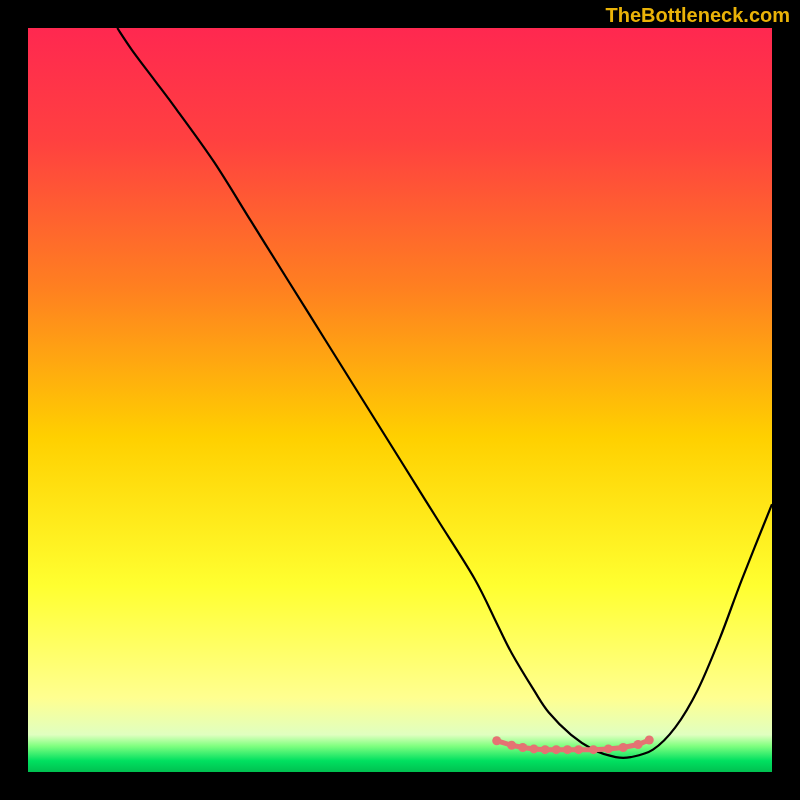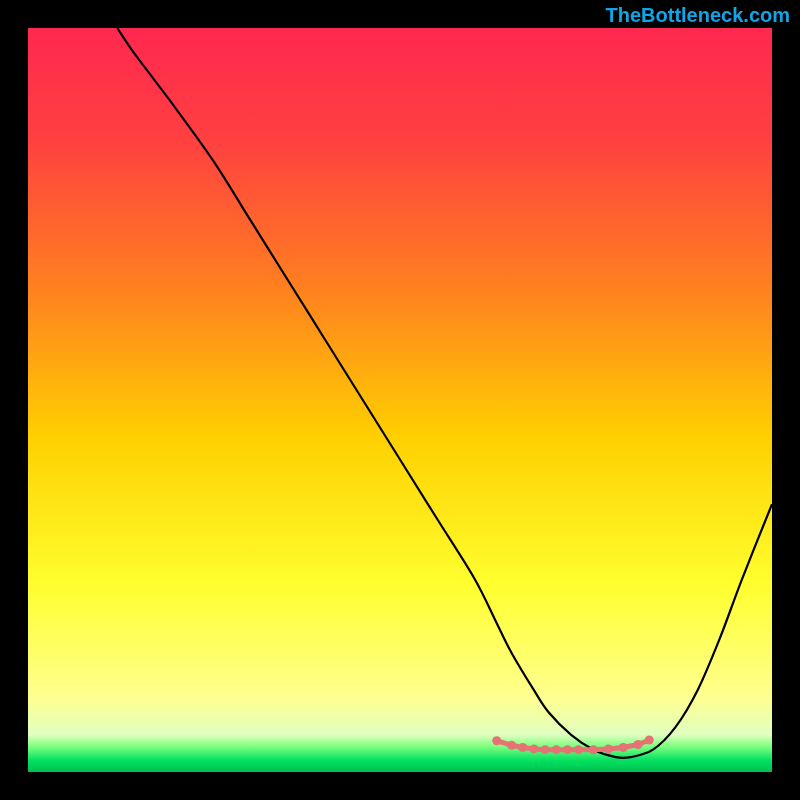--- a/index.html
+++ b/index.html
@@ -14,21 +14,21 @@
   .container {
     position: relative;
     width: 800px;
     height: 800px;
     background: #000;
   }
   .watermark {
     position: absolute;
     top: 4px;
     right: 10px;
-    color: #0ea5e9;
+    color: #eab308;
     font-size: 20px;
     font-weight: bold;
     z-index: 10;
   }
   .plot {
     position: absolute;
     left: 28px;
     top: 28px;
     width: 744px;
     height: 744px;

